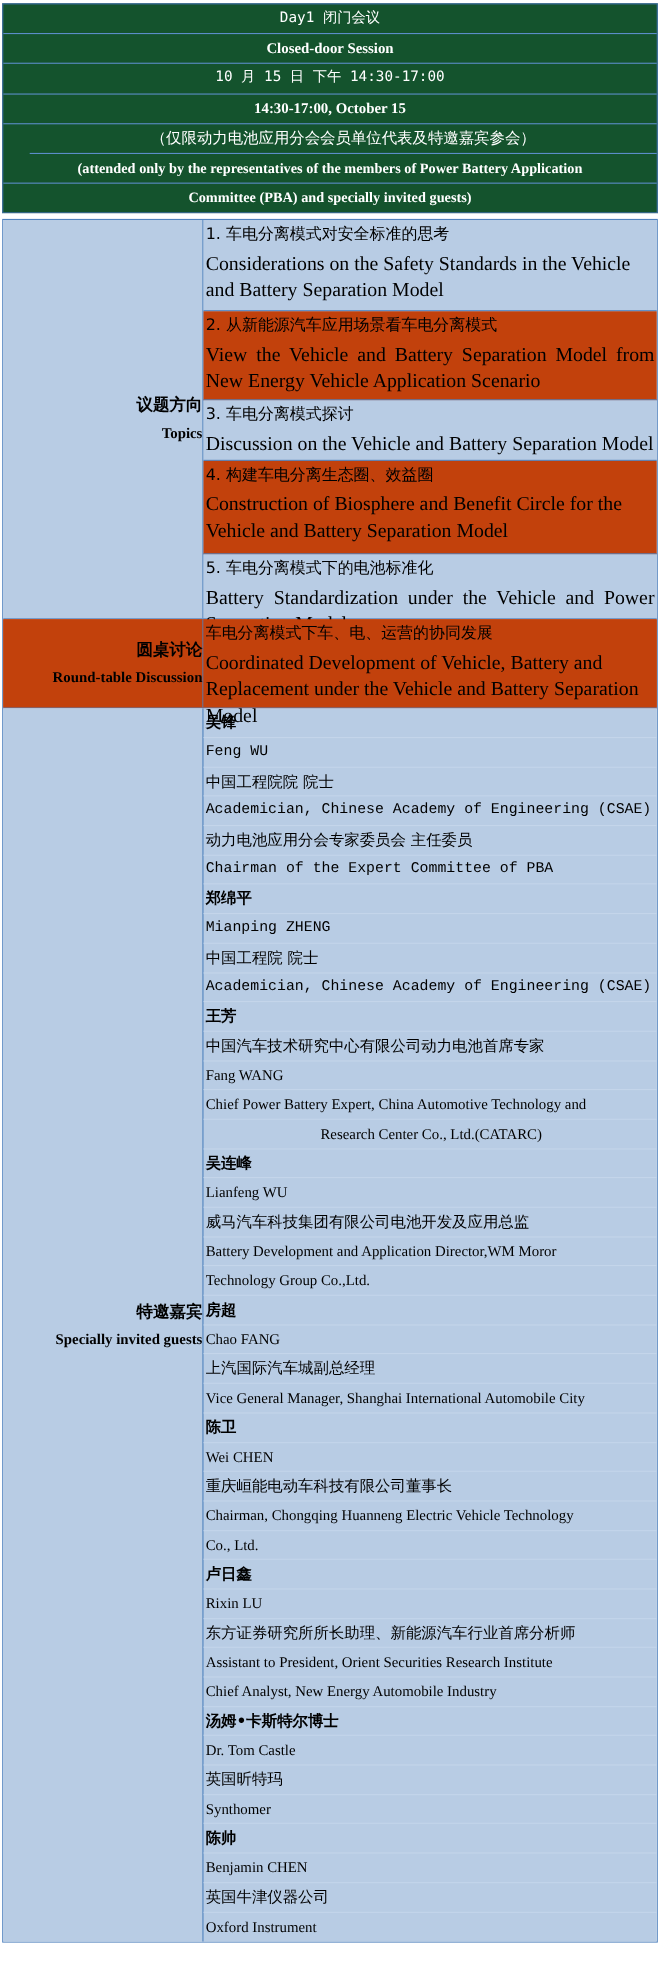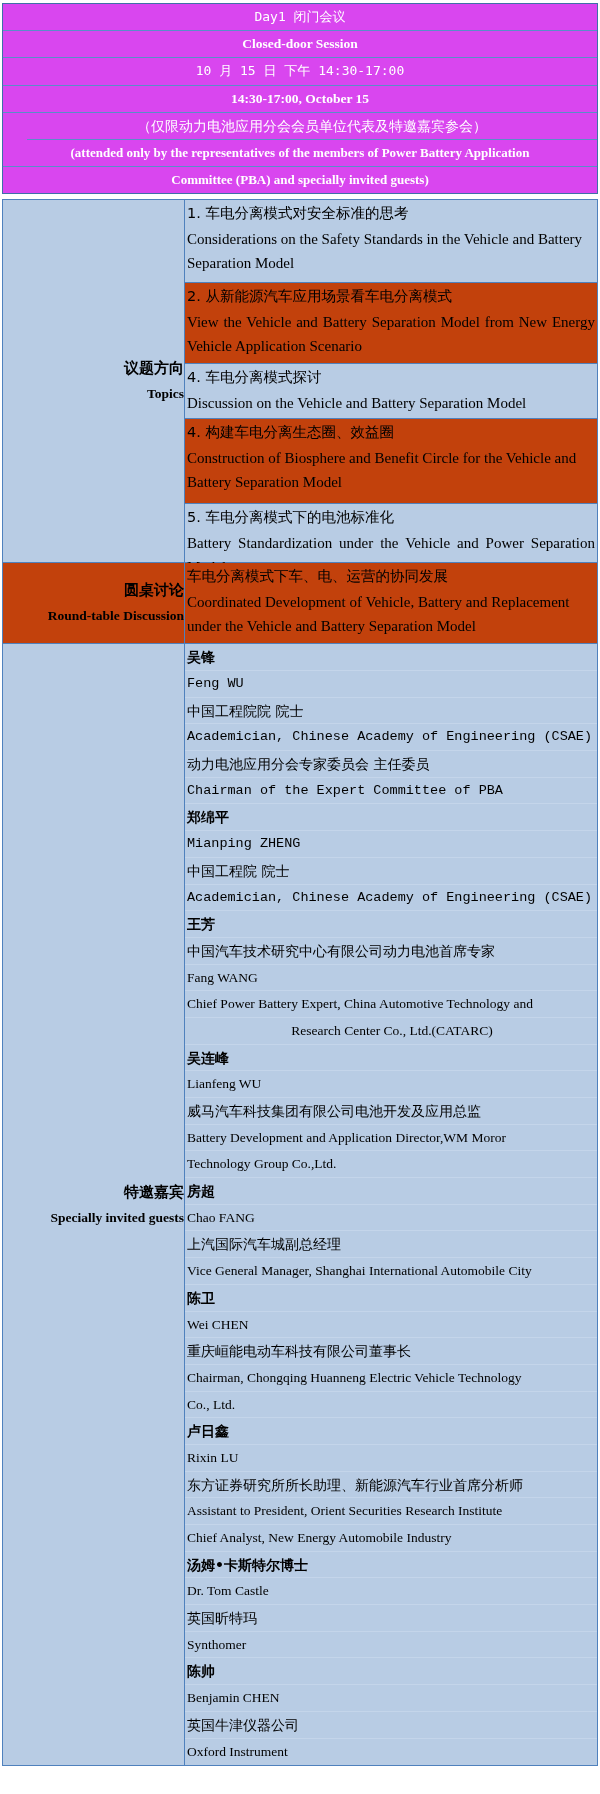--- a/index.html
+++ b/index.html
@@ -1,39 +1,39 @@
 <!DOCTYPE html>
 <html><head>
 <meta charset="utf-8">
 <style>
   html, body { margin: 0; padding: 0; background: #ffffff; }
   body { width: 600px; height: 1794px; position: relative; overflow: hidden;
          font-family: "Liberation Serif", "DejaVu Serif", serif; color: #000; }
   .page { position: absolute; left: 2px; top: 3px; width: 596px; }
-  .hdr { background: #d946ef; border: 1px solid #3f6fa8; }
+  .hdr { background: #14532d; border: 1px solid #3f6fa8; }
   .hdr-row { height: 26.2px; line-height: 26px; text-align: center; color: #fff;
              font-size: 13.5px; border-bottom: 1px solid #5b8dc8; white-space: nowrap; overflow: hidden; }
   .hdr-row:last-child { border-bottom: none; }
   .hdr-row.bold { font-weight: bold; }
   .hdr-row.mono { font-family: "DejaVu Sans Mono", "Liberation Mono", monospace; font-size: 13px; }
   .gap { height: 5px; background: #fff; }
   .body { position: relative; border: 1px solid #4f81bd; border-top: 1px solid #4f81bd; }
   .section { display: flex; border-bottom: 1.5px solid #4f81bd; }
   .section:last-child { border-bottom: none; }
   .left { width: 181px; flex: none; border-right: 1.5px solid #4f81bd; display: flex;
           flex-direction: column; align-items: flex-end; justify-content: center; text-align: center; }
   .left .zh { font-family: "DejaVu Sans", sans-serif; font-weight: bold; font-size: 15px; line-height: 26px; }
   .left .en { font-weight: bold; font-size: 13.5px; line-height: 26px; }
   .right { flex: 1; min-width: 0; }
   .blue { background: #b8cce4; }
   .white { background: #c2410c; }
   .topic { padding: 0 2px 0 2px; border-bottom: 1.5px solid #4f81bd; }
   .topic:last-child { border-bottom: none; }
   .topic .zh { font-family: "DejaVu Sans", sans-serif; font-size: 14.5px; line-height: 27px; white-space: nowrap; }
-  .topic .en { font-size: 15px; line-height: 24px; }
+  .topic .en { font-size: 18px; line-height: 24px; }
   .topic .en.justify { text-align: justify; text-align-last: left; }
   .line { height: 26.7px; line-height: 26.7px; padding-left: 2px; font-size: 13.5px; white-space: nowrap;
           overflow: hidden; border-bottom: 1px solid #c4d5ea; box-sizing: border-box; }
   .line:last-child { border-bottom: none; }
   .line.name { font-family: "DejaVu Sans", sans-serif; font-weight: bold; font-size: 14px; }
   .line.zh { font-family: "DejaVu Sans", sans-serif; font-size: 14px; }
   .line.mono { font-family: "Liberation Mono", "DejaVu Sans Mono", monospace; font-size: 13.5px; }
   .line.center { text-align: center; }
 </style>
 </head>
@@ -63,21 +63,21 @@
       <div class="right">
         <div class="topic blue" style="height:82px;">
           <div class="zh">1. 车电分离模式对安全标准的思考</div>
           <div class="en">Considerations on the Safety Standards in the Vehicle and Battery Separation Model</div>
         </div>
         <div class="topic white" style="height:80px;">
           <div class="zh">2. 从新能源汽车应用场景看车电分离模式</div>
           <div class="en justify">View the Vehicle and Battery Separation Model from New Energy Vehicle Application Scenario</div>
         </div>
         <div class="topic blue" style="height:54px;">
-          <div class="zh">4. 车电分离模式探讨</div>
+          <div class="zh">3. 车电分离模式探讨</div>
           <div class="en">Discussion on the Vehicle and Battery Separation Model</div>
         </div>
         <div class="topic white" style="height:84px;">
           <div class="zh">4. 构建车电分离生态圈、效益圈</div>
           <div class="en">Construction of Biosphere and Benefit Circle for the Vehicle and Battery Separation Model</div>
         </div>
         <div class="topic blue" style="height:58px;">
           <div class="zh">5.  车电分离模式下的电池标准化</div>
           <div class="en justify">Battery Standardization under the Vehicle and Power Separation Model</div>
         </div>

